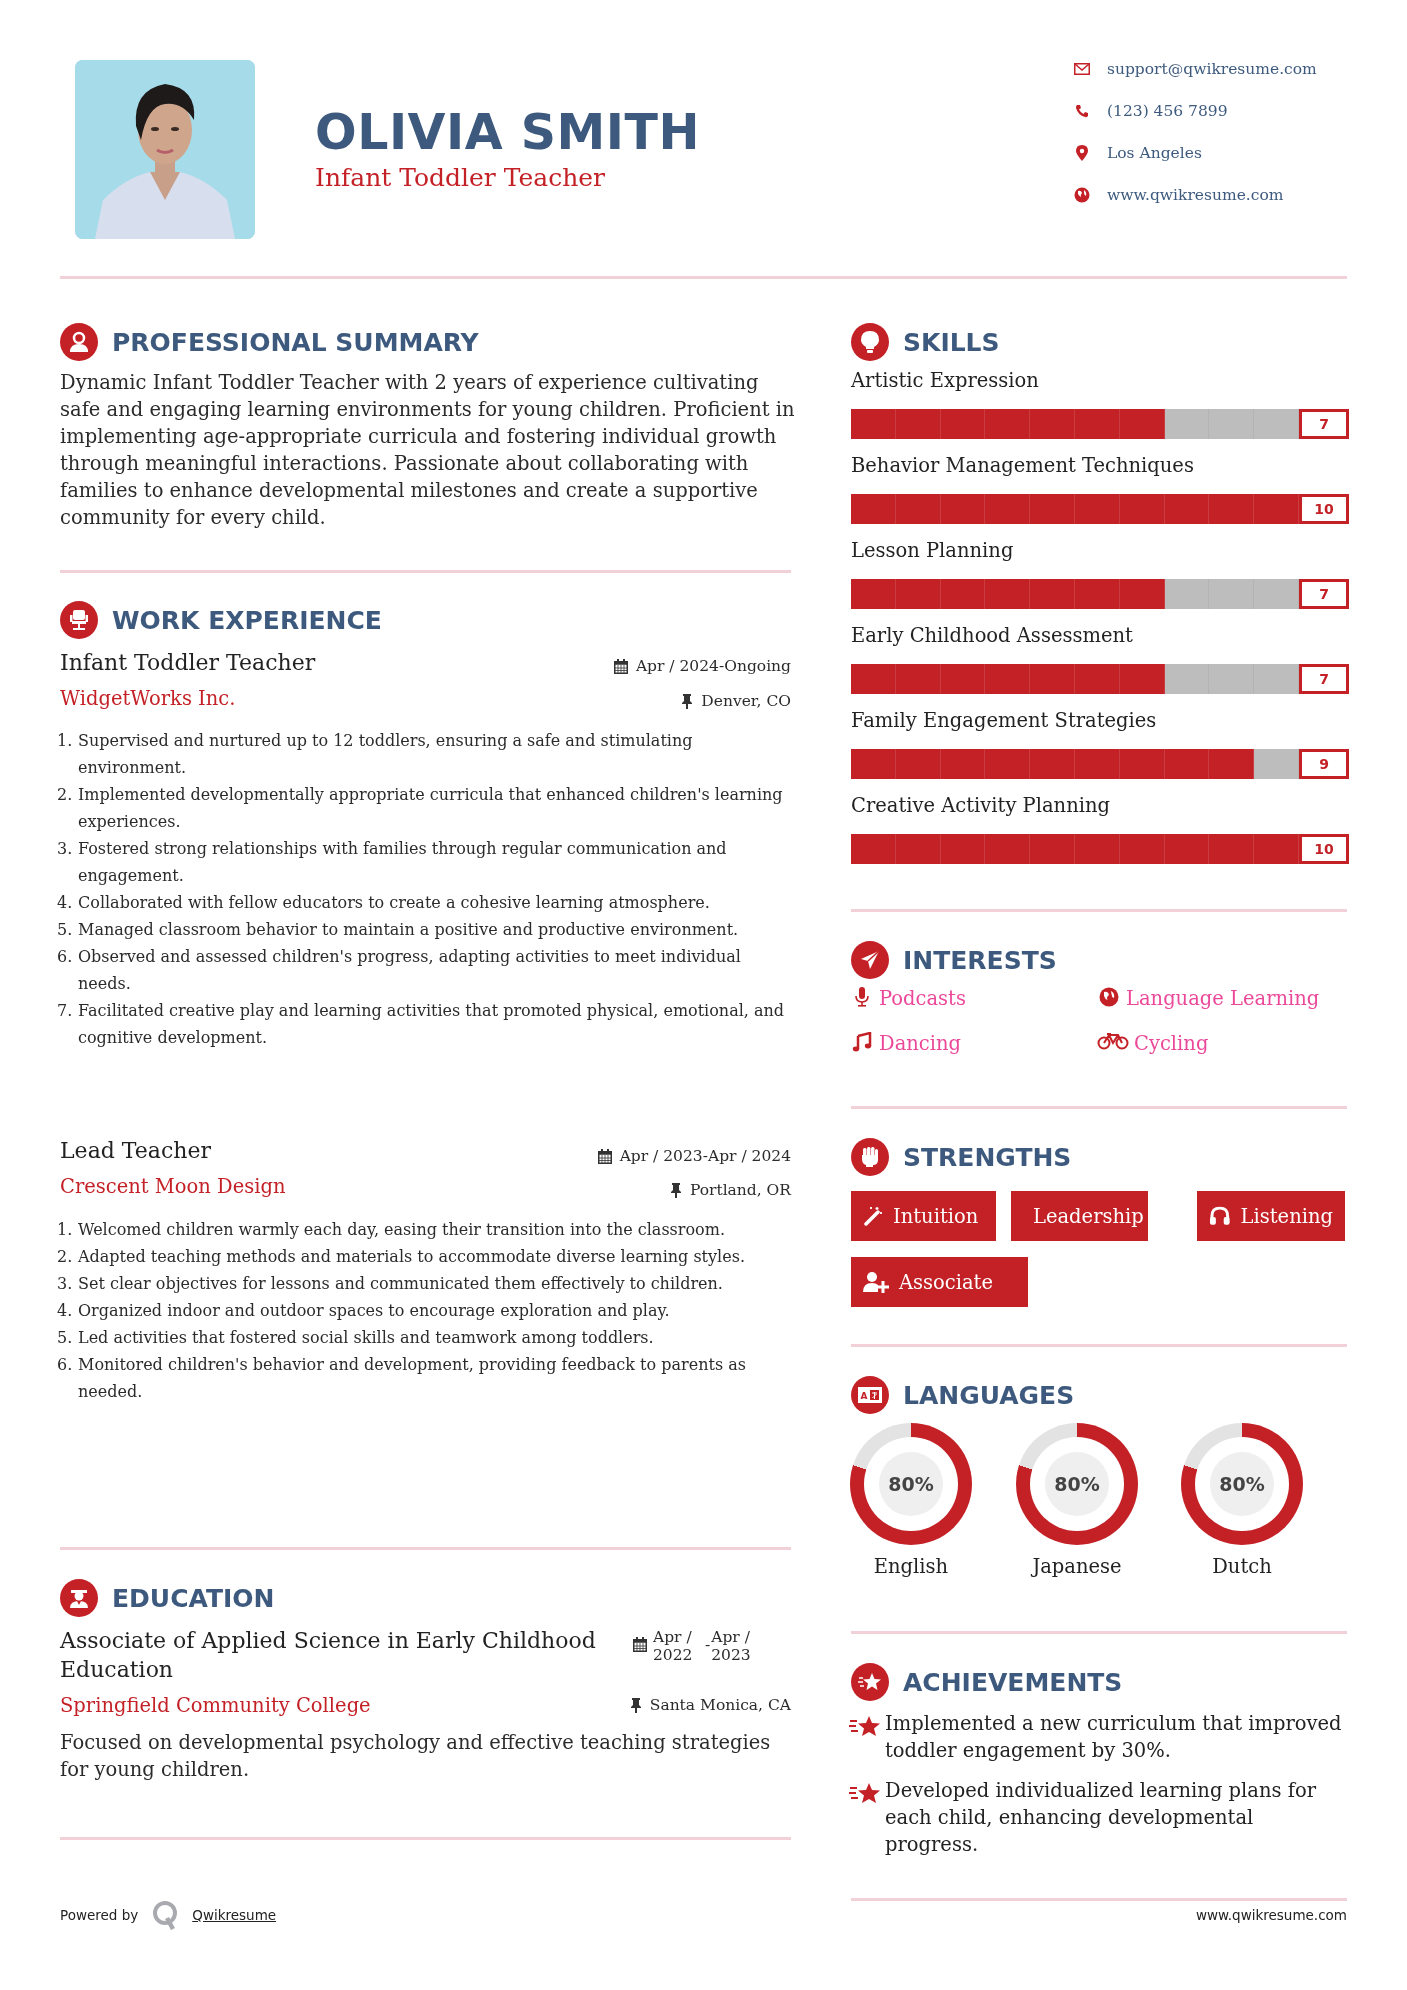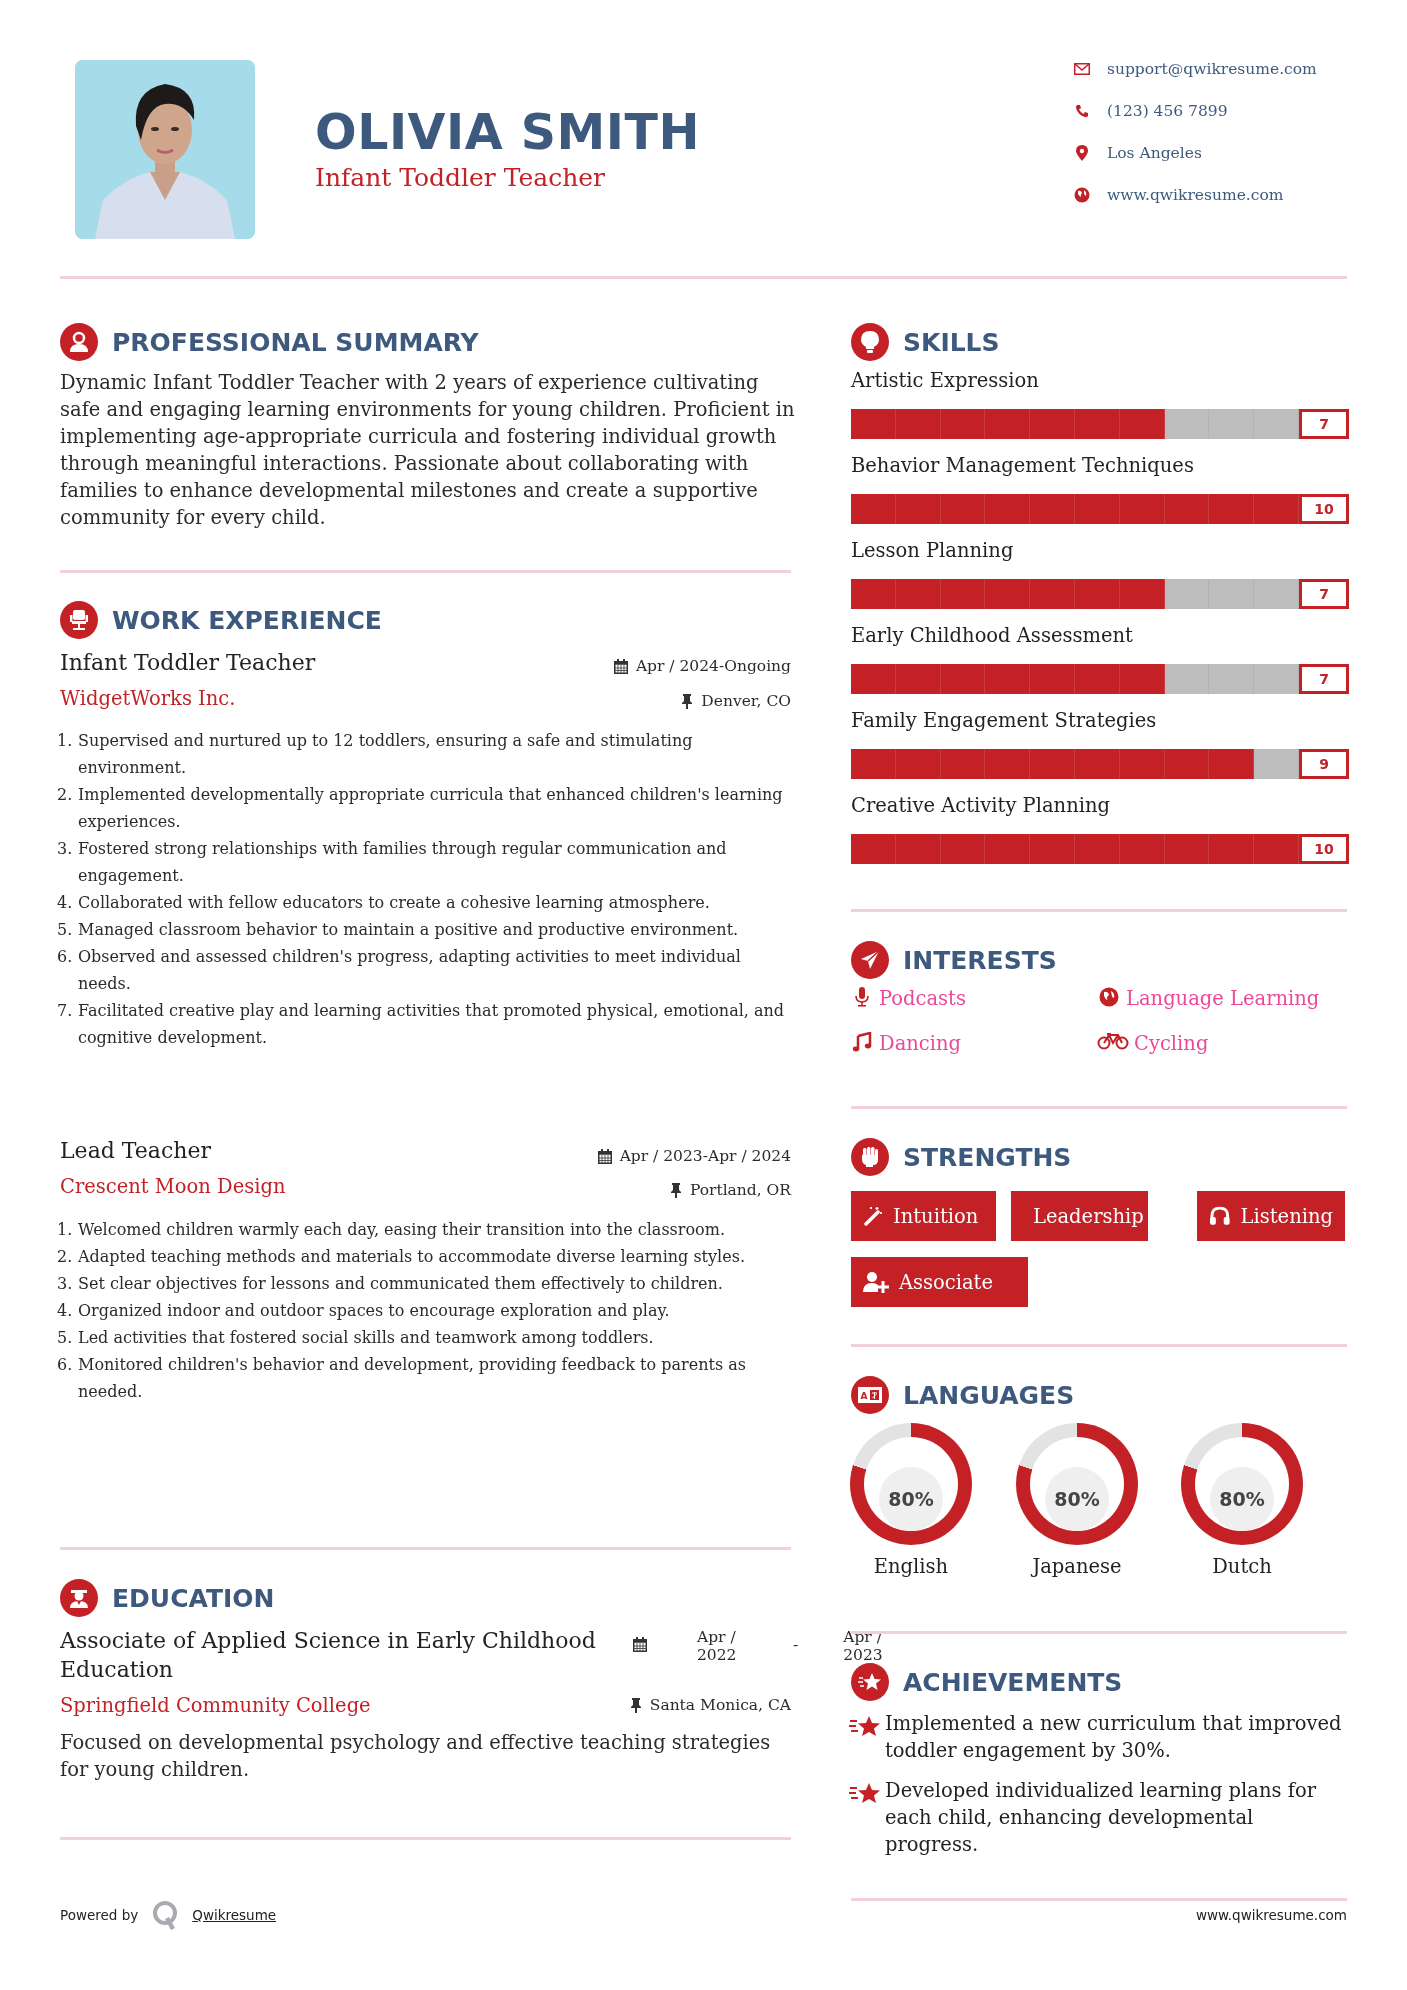--- a/index.html
+++ b/index.html
@@ -44,21 +44,21 @@
   
   .interest { display: flex; font-size: 19.5px; color: #ec4899; white-space: nowrap; }
   .interest .ic { width: 26px; display: flex; justify-content: center; margin-right: 4px; }
 
   
   .chip { position: absolute; height: 50px; background: #c42127; color: #fff; display: flex; align-items: center; padding: 0 12px; font-size: 19.5px; white-space: nowrap; }
   .chip svg { margin-right: 10px; }
 
   
   .ring { position: absolute; width: 122px; height: 122px; border-radius: 50%; }
-  .ring-inner { position: absolute; left: 14px; top: 14px; width: 94px; height: 94px; border-radius: 50%; background: #fff; display: flex; align-items: flex-end; justify-content: center; }
+  .ring-inner { position: absolute; left: 14px; top: 14px; width: 94px; height: 94px; border-radius: 50%; background: #fff; display: flex; align-items: center; justify-content: center; }
   .ring-core { width: 64px; height: 64px; border-radius: 50%; background: #efefef; display: flex; align-items: center; justify-content: center; font-family: "DejaVu Sans", sans-serif; font-weight: bold; font-size: 19px; color: #444; }
   .lang-name { position: absolute; width: 122px; text-align: center; font-size: 19.5px; color: #222; }
 
   
   .ach { display: flex; }
   .ach .ic { width: 36px; flex: none; padding-top: 4px; }
   .ach .txt { font-size: 19.5px; line-height: 27px; color: #222; }
 
   
   .footer-small { font-family: "DejaVu Sans", sans-serif; font-size: 13.5px; color: #222; white-space: nowrap; }
@@ -210,21 +210,21 @@
     <svg width="22" height="22" viewBox="0 0 22 22">
         <path d="M3 3 H19 V6 H3 Z" fill="#fff"></path>
         <circle cx="11" cy="9" r="4.5" fill="#fff"></circle>
         <path d="M2 21 Q2 14 11 14 Q20 14 20 21 Z" fill="#fff"></path>
         <path d="M9 14 L11 18 L13 14 Z" fill="#c42127"></path>
       </svg>
   </span>
   <span class="sec-title">EDUCATION</span>
 </div>
 <div class="abs job-title" style="left:60px; top:1626px; width:560px; white-space:normal; line-height:29px;">Associate of Applied Science in Early Childhood Education</div>
-<div class="abs" style="left:633px; top:1628px; display:flex; align-items:flex-start; font-size:15.5px; line-height:18px; color:#2b2b2b;gap:44px;">
+<div class="abs" style="left:633px; top:1628px; display:flex; align-items:flex-start; font-size:15.5px; line-height:18px; color:#2b2b2b;">
   <svg width="14" height="15" viewBox="0 0 14 15" style="margin-top:9px; margin-right:6px;">
       <rect x="0.75" y="2.75" width="12.5" height="11.5" fill="none" stroke="#333" stroke-width="1.5"></rect>
       <rect x="0.75" y="2.75" width="12.5" height="3" fill="#333"></rect>
       <rect x="3" y="0" width="2" height="4" fill="#333"></rect>
       <rect x="9" y="0" width="2" height="4" fill="#333"></rect>
       <path d="M4 6 V14 M7 6 V14 M10 6 V14 M1 9 H13 M1 11.5 H13" stroke="#333" stroke-width="0.8"></path>
     </svg>
   <div style="display:flex; flex-direction:column; width:50px;">
     <span>Apr /</span>
     <span>2022</span>

